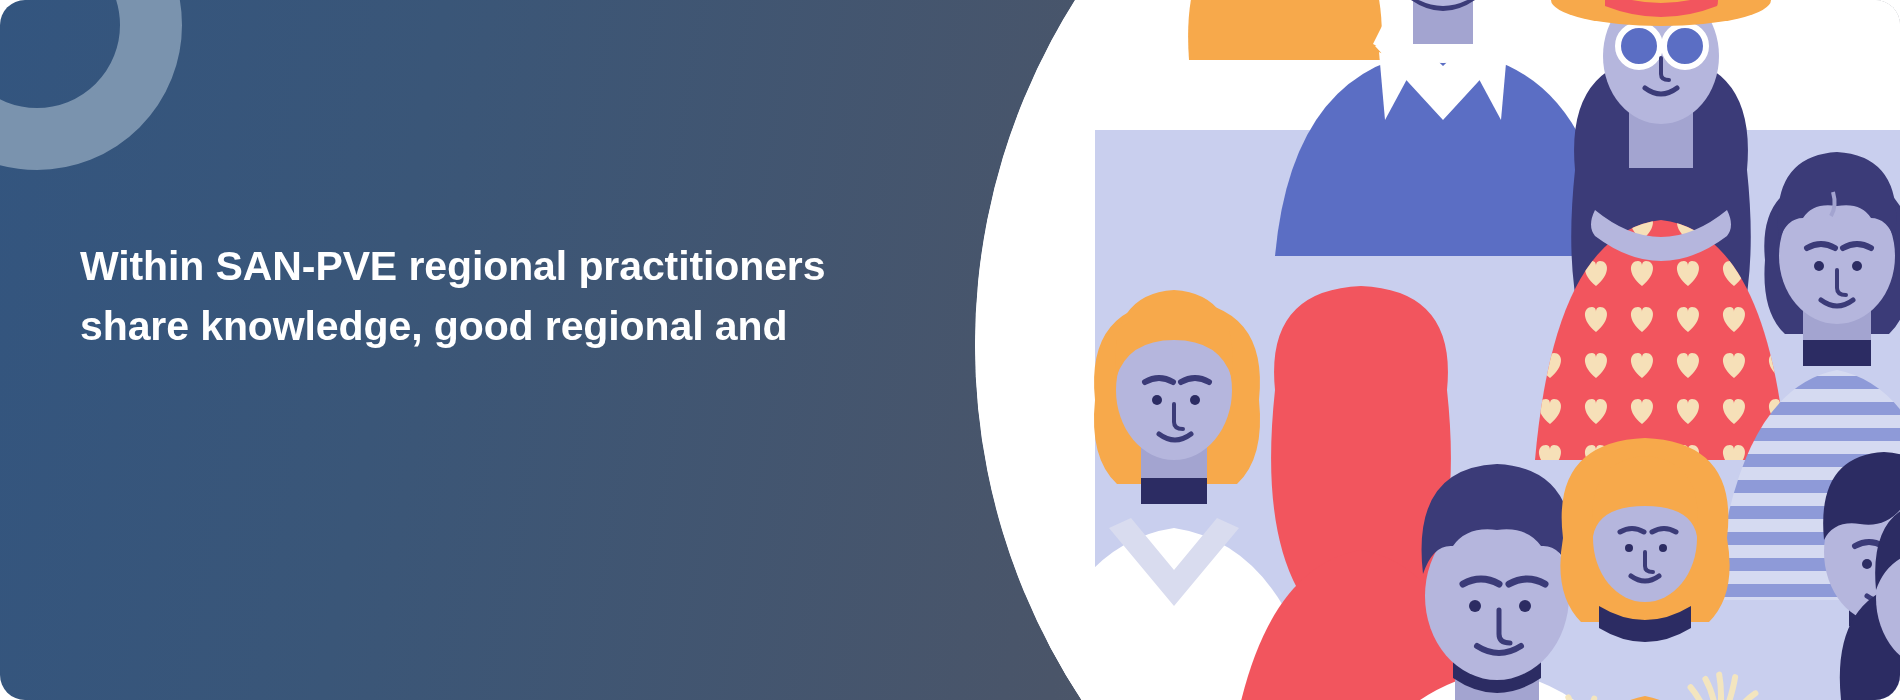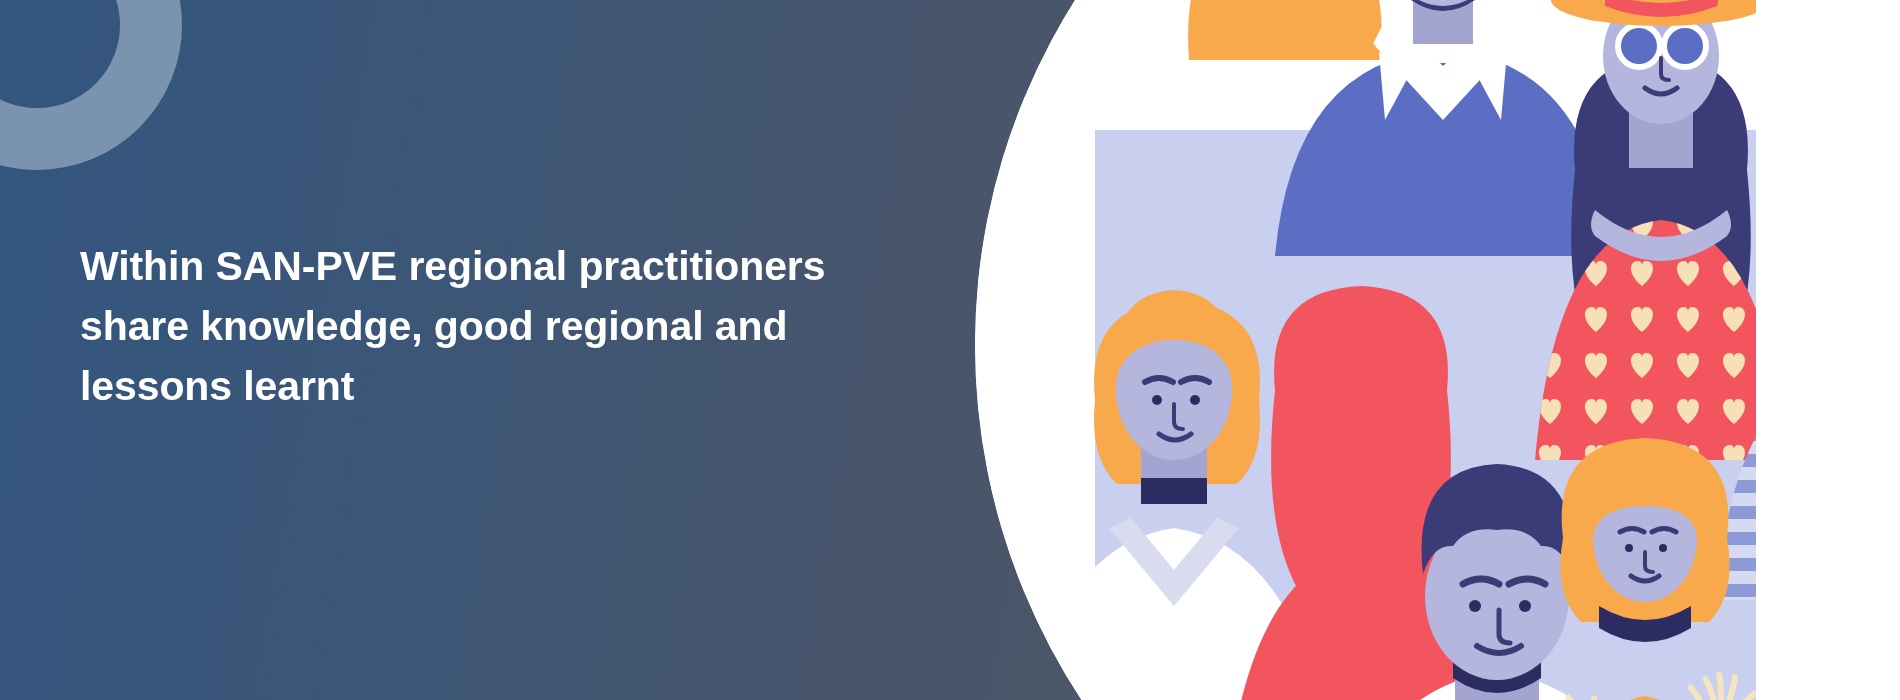--- a/index.html
+++ b/index.html
@@ -1,22 +1,23 @@
 <!DOCTYPE html>
 <html><head>
 <meta charset="utf-8">
 <style>
   html,body{margin:0;padding:0;background:#fff;}
   body{font-family:"Liberation Sans","DejaVu Sans",sans-serif;}
 
   .banner{
     position:relative;
-    width:1756px;height:700px;
+    width:1900px;height:700px;
     overflow:hidden;
     background:linear-gradient(100deg,#33557f 0%,#3a5678 22%,#4a5569 58%,#555c6b 78%,#5a6070 100%);
+    border-radius:25px;
   }
 
   
   .ring{
     position:absolute;
     left:-108px;top:-120px;
     width:290px;height:290px;
     border-radius:50%;
     border:62px solid #7a93ae;
     box-sizing:border-box;
@@ -54,21 +55,20 @@
 </head>
 <body>
 
 <div class="banner">
 
   <div class="ring"></div>
 
   <div class="headline">
     <span>Within </span><b>SAN-PVE</b><span> regional practitioners</span><br>
     <span>share knowledge, good regional and</span><br>
-    <span>lessons learnt</span>
   </div>
 
   <div class="art">
     <svg viewBox="0 0 1290 1290" xmlns="http://www.w3.org/2000/svg" aria-hidden="true">
       <defs>
         <clipPath id="circClip">
             <circle cx="645" cy="645" r="645"></circle>
           </clipPath>
 
         <pattern id="heartsPat" width="46" height="46" patternUnits="userSpaceOnUse">

